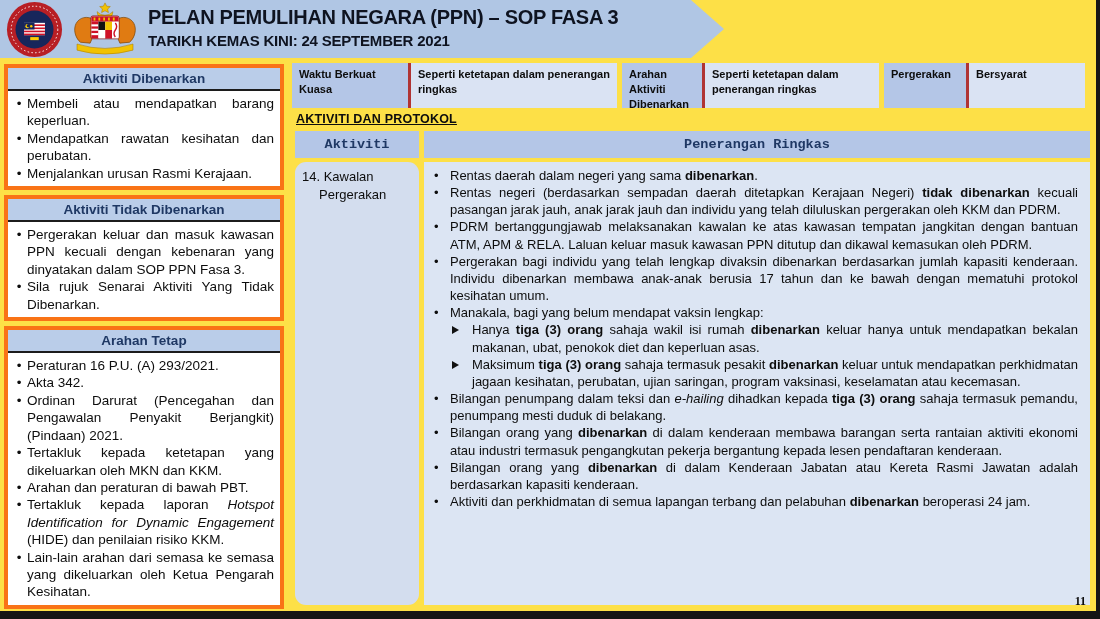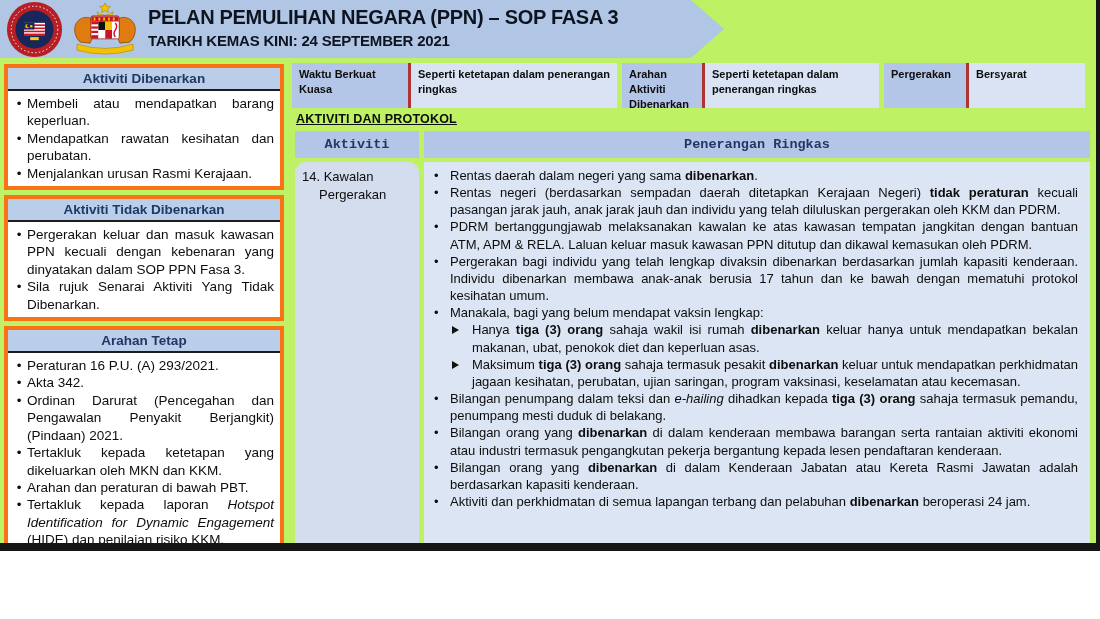--- a/index.html
+++ b/index.html
@@ -1,16 +1,16 @@
 <!DOCTYPE html>
 <html><head>
 <meta charset="utf-8">
 <style>
   html,body{margin:0;padding:0;background:#fff;}
-  .slide{position:relative;width:1100px;height:551px;background:#bef264;overflow:hidden;
+  .slide{position:relative;width:1100px;height:619px;background:#fde047;overflow:hidden;
          font-family:"Liberation Sans",sans-serif;color:#0d0d0d;}
   
   .banner{position:absolute;left:0;top:0;width:724px;height:58px;background:#b0c6e4;
           clip-path:polygon(0 0,calc(100% - 33px) 0,100% 50%,calc(100% - 33px) 100%,0 100%);}
   .logo-mkn{position:absolute;left:6px;top:1px;}
   .logo-jata{position:absolute;left:66px;top:2px;}
   .titles{position:absolute;left:148px;top:6px;white-space:nowrap;}
   .title{font-size:20px;font-weight:bold;color:#0e1320;letter-spacing:-0.3px;}
   .subtitle{font-size:15px;font-weight:600;color:#0e1320;margin-top:3px;letter-spacing:-0.2px;}
   
@@ -217,21 +217,21 @@
       <div class="act-line2">Pergerakan</div>
     </div>
     <div class="row-gap"></div>
     <div class="cell-desc">
         <div class="mb-item">
           <span class="mb-marker">•</span>
           <span class="mb-text"><span>Rentas daerah dalam negeri yang sama </span><span class="b">dibenarkan</span><span>.</span></span>
         </div>
         <div class="mb-item">
           <span class="mb-marker">•</span>
-          <span class="mb-text"><span>Rentas negeri (berdasarkan sempadan daerah ditetapkan Kerajaan Negeri) </span><span class="b">tidak peraturan</span><span> kecuali pasangan jarak jauh, anak jarak jauh dan individu yang telah diluluskan pergerakan oleh KKM dan PDRM.</span></span>
+          <span class="mb-text"><span>Rentas negeri (berdasarkan sempadan daerah ditetapkan Kerajaan Negeri) </span><span class="b">tidak dibenarkan</span><span> kecuali pasangan jarak jauh, anak jarak jauh dan individu yang telah diluluskan pergerakan oleh KKM dan PDRM.</span></span>
         </div>
         <div class="mb-item">
           <span class="mb-marker">•</span>
           <span class="mb-text"><span>PDRM bertanggungjawab melaksanakan kawalan ke atas kawasan tempatan jangkitan dengan bantuan ATM, APM &amp; RELA. Laluan keluar masuk kawasan PPN ditutup dan dikawal kemasukan oleh PDRM.</span></span>
         </div>
         <div class="mb-item">
           <span class="mb-marker">•</span>
           <span class="mb-text"><span>Pergerakan bagi individu yang telah lengkap divaksin dibenarkan berdasarkan jumlah kapasiti kenderaan. Individu dibenarkan membawa anak-anak berusia 17 tahun dan ke bawah dengan mematuhi protokol kesihatan umum.</span></span>
         </div>
         <div class="mb-item">

